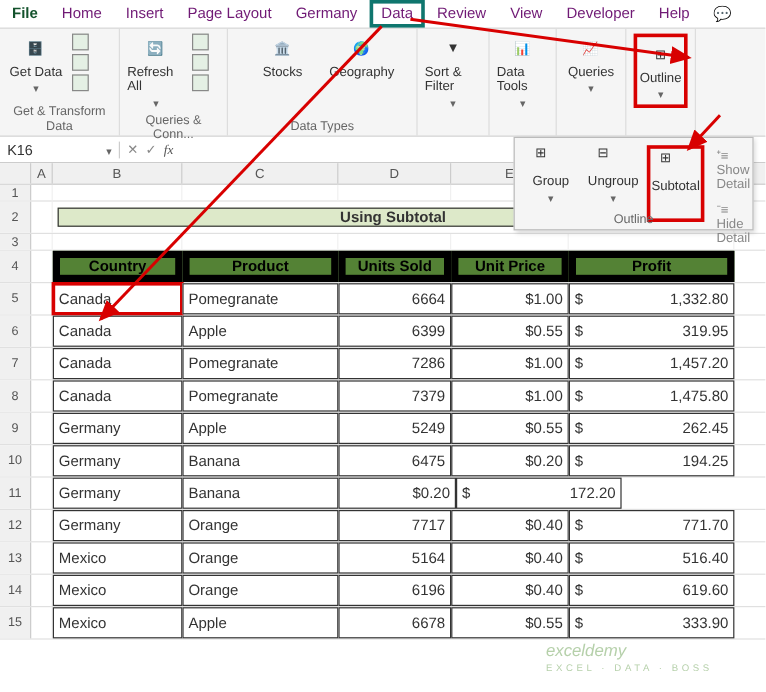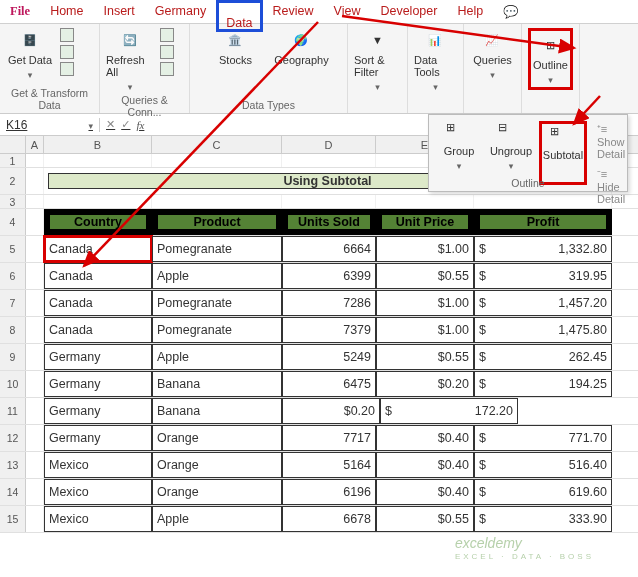--- a/index.html
+++ b/index.html
@@ -1,22 +1,22 @@
 <!DOCTYPE html>
 <html><head>
 <meta charset="utf-8">
 <style>
   * { box-sizing: border-box; margin: 0; padding: 0; font-family: "Segoe UI", Arial, sans-serif; }
   body { background: #fff; width: 638px; height: 577px; overflow: hidden; position: relative; font-size: 12px; color: #333; }
 
   
   .tab-row { display: flex; height: 24px; border-bottom: 1px solid #d0d0d0; background: #fff; }
-  .tab { padding: 4px 10px; font-size: 12.5px; color: #b91c1c; cursor: pointer; }
-  .tab.sel { color: #be185d; font-weight: 600; font-family: Liberation Serif, serif; }
-  .tab-data { border: 3px solid #1d4ed8; padding: 13px 7px; }
+  .tab { padding: 4px 10px; font-size: 12.5px; color: #701a75; cursor: pointer; }
+  .tab.sel { color: #14532d; font-weight: 600; }
+  .tab-data { border: 3px solid #0f766e; padding: 1px 7px; }
 
   
   .ribbon-body { height: 90px; background: #f5f5f5; border-bottom: 1px solid #ccc; display: flex; }
   .group { display: flex; flex-direction: column; justify-content: space-between; border-right: 1px solid #ddd; padding: 4px 6px 2px; }
   .group-label { text-align: center; font-size: 10.5px; color: #666; padding-top: 2px; }
   .group-content { display: flex; align-items: flex-start; gap: 6px; }
   .big-btn { display: flex; flex-direction: column; align-items: center; width: 48px; cursor: pointer; font-size: 11px; color: #333; gap:2px;}
   .big-btn .ic { width: 28px; height: 24px; display:flex; align-items:center; justify-content:center;}
   .mini-icons { display:flex; flex-direction:column; gap:3px; }
   .mini { width:14px; height:14px; background:#e4f0e4; border:1px solid #888; }
@@ -27,21 +27,21 @@
   
   .outline-panel { position:absolute; top:114px; left:428px; width:200px; height:78px; background:#f5f5f5; border:1px solid #bbb; box-shadow:2px 2px 4px rgba(0,0,0,.15); display:flex; z-index:3;}
   .op-left { display:flex; gap:4px; padding:6px; }
   .op-btn { display:flex; flex-direction:column; align-items:center; width:48px; font-size:11px; cursor:pointer; gap:2px;}
   .op-btn .ic { width:26px; height:22px; }
   .subtotal-hl { border:3px solid #d80000; padding:1px;}
   .op-right { display:flex; flex-direction:column; padding:6px 4px; font-size:11px; color:#888; gap:6px;}
   .op-foot { position:absolute; bottom:2px; left:0; right:0; text-align:center; font-size:10.5px; color:#666;}
 
   
-  .fbar-row { display:flex; height:22px; border-bottom:1px solid #ccc; align-items:center; background:#fff;text-decoration:underline;}
+  .fbar-row { display:flex; height:22px; border-bottom:1px solid #ccc; align-items:center; background:#fff;}
   .name-box { width:100px; border-right:1px solid #ccc; padding:0 6px; font-size:12px; display:flex; align-items:center; justify-content:space-between;}
   .fx-ctrl { display:flex; align-items:center; gap:6px; padding:0 6px; color:#888; font-size:11px;}
   .fx-ctrl span.fx { font-style:italic; font-family:"Times New Roman",serif; color:#555; cursor:pointer;}
   .fbar { flex:1; padding:0 6px; }
 
   
   .grid-wrap { position:relative; }
   .col-heads { display:flex; height:18px; background:#f0f0f0; border-bottom:1px solid #ccc;}
   .corner { width:26px; border-right:1px solid #ccc; background:#f0f0f0;}
   .ch { border-right:1px solid #ccc; text-align:center; font-size:11px; color:#555; line-height:18px;}
@@ -74,20 +74,21 @@
   .watermark { position:absolute; right:44px; bottom:16px; font-size:14px; color:#a4c596; font-style:italic; font-family:Georgia,serif; opacity:.8; z-index:2;}
   .watermark small { display:block; font-size:8px; letter-spacing:3px; font-style:normal;text-align:right;}
 </style>
 </head>
 <body>
 
 <div class="tab-row">
   <div class="tab sel">File</div>
   <div class="tab">Home</div>
   <div class="tab">Insert</div>
+  <div class="tab">Page Layout</div>
   <div class="tab">Germany</div>
   <div class="tab tab-data">Data</div>
   <div class="tab">Review</div>
   <div class="tab">View</div>
   <div class="tab">Developer</div>
   <div class="tab">Help</div>
   <div class="tab">💬</div>
 </div>
 
 <div class="ribbon-body">

